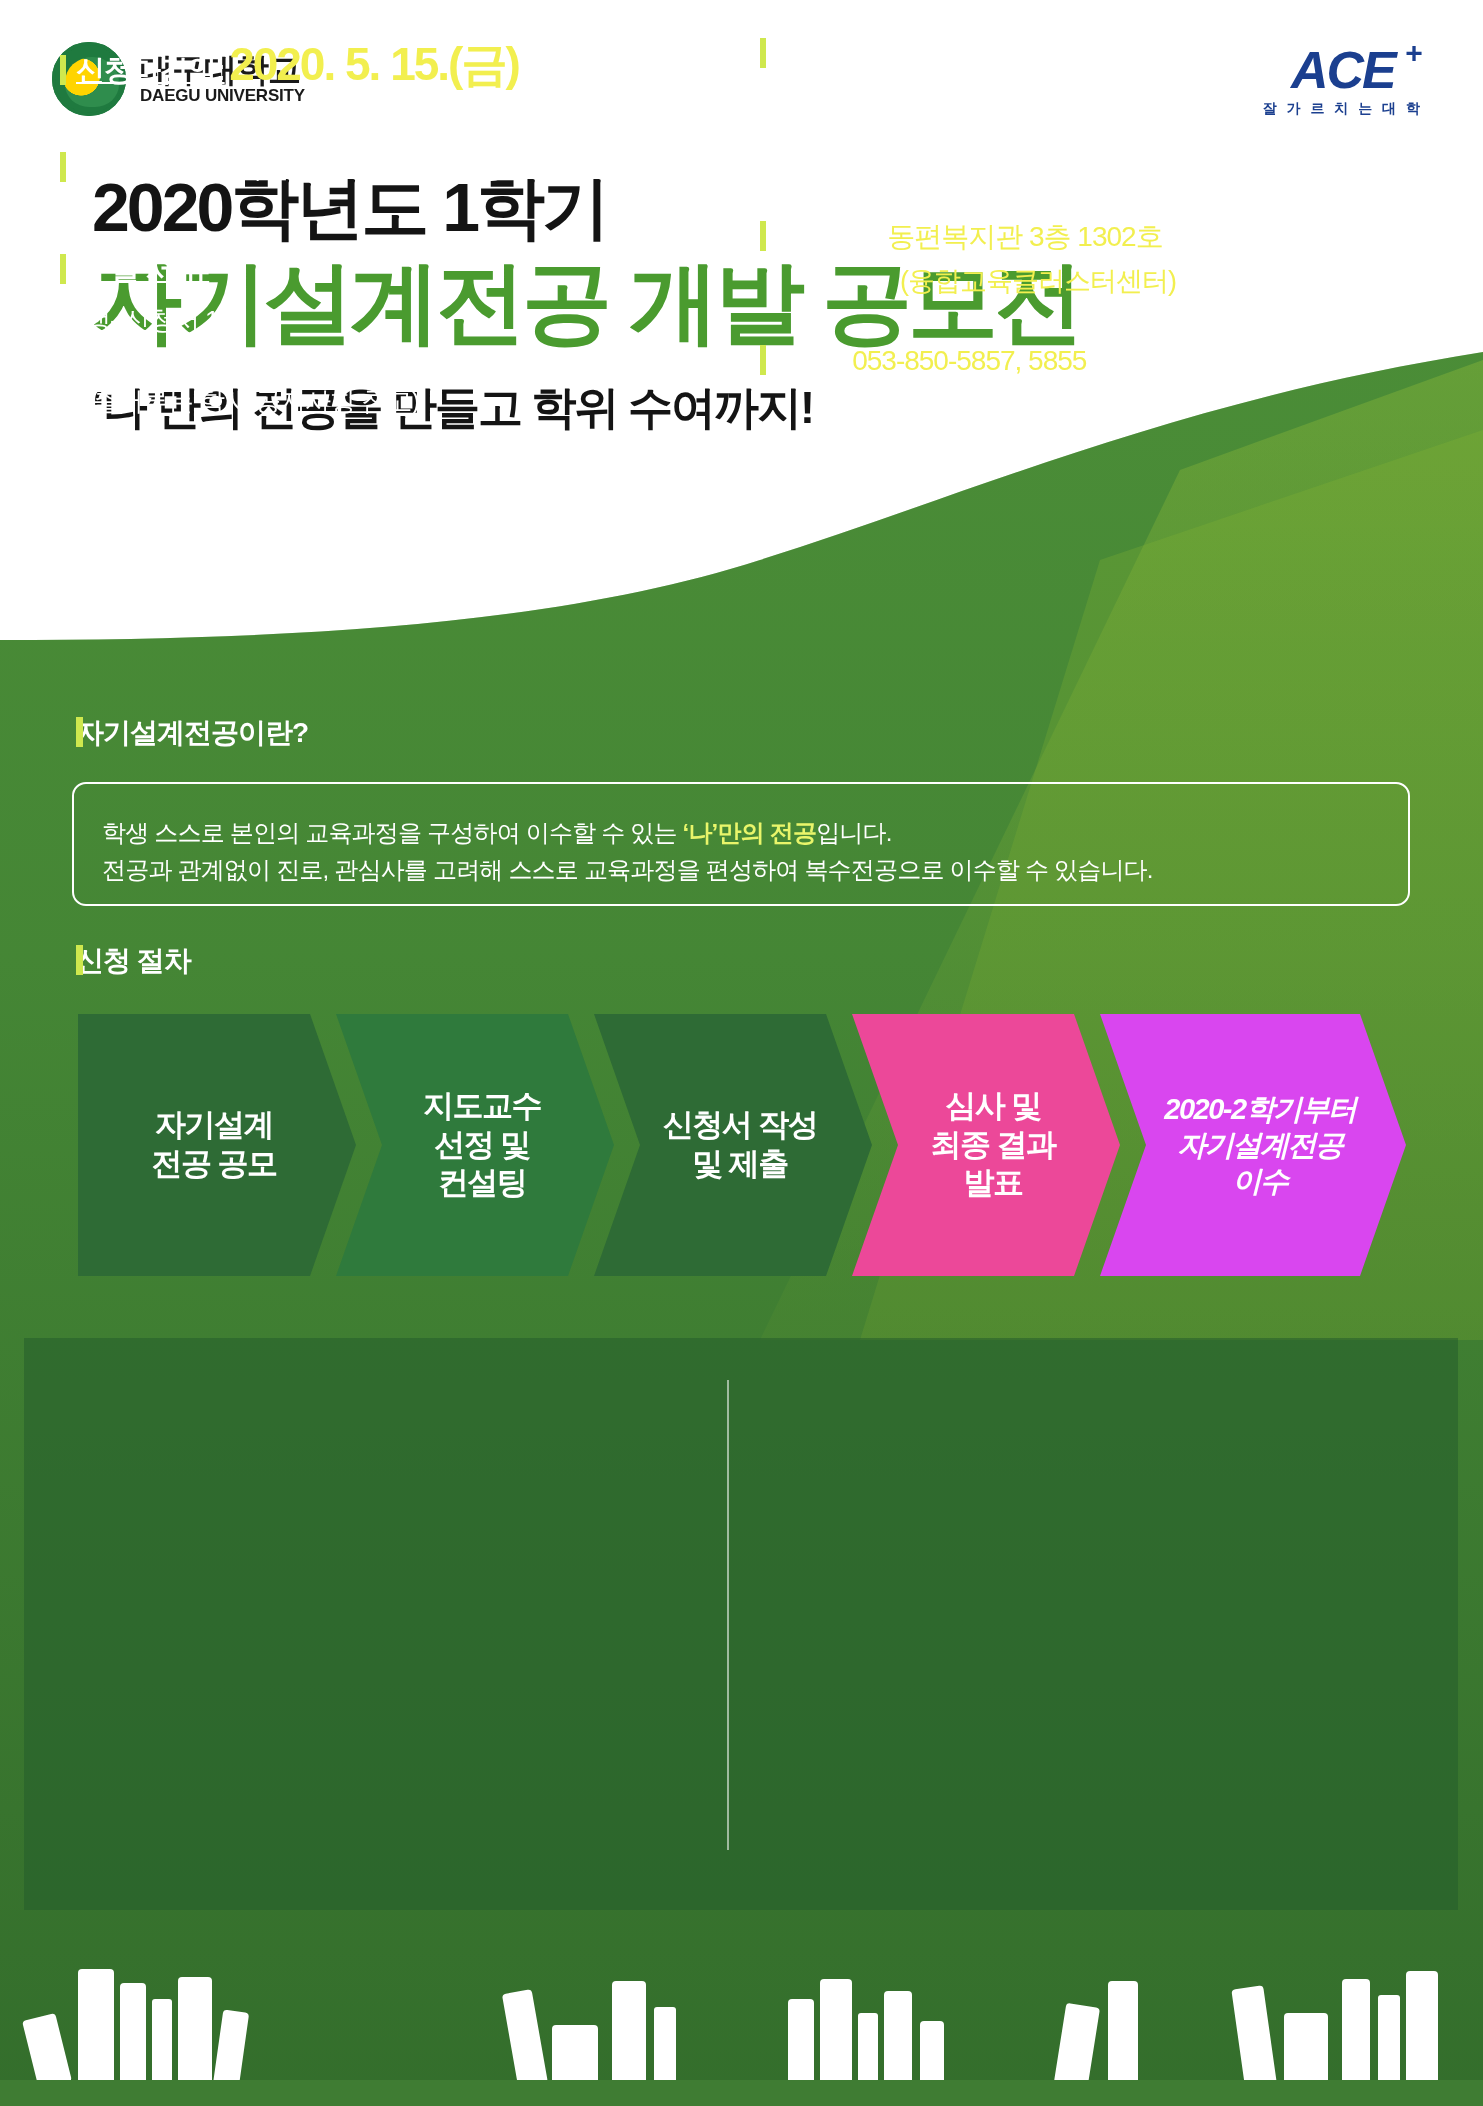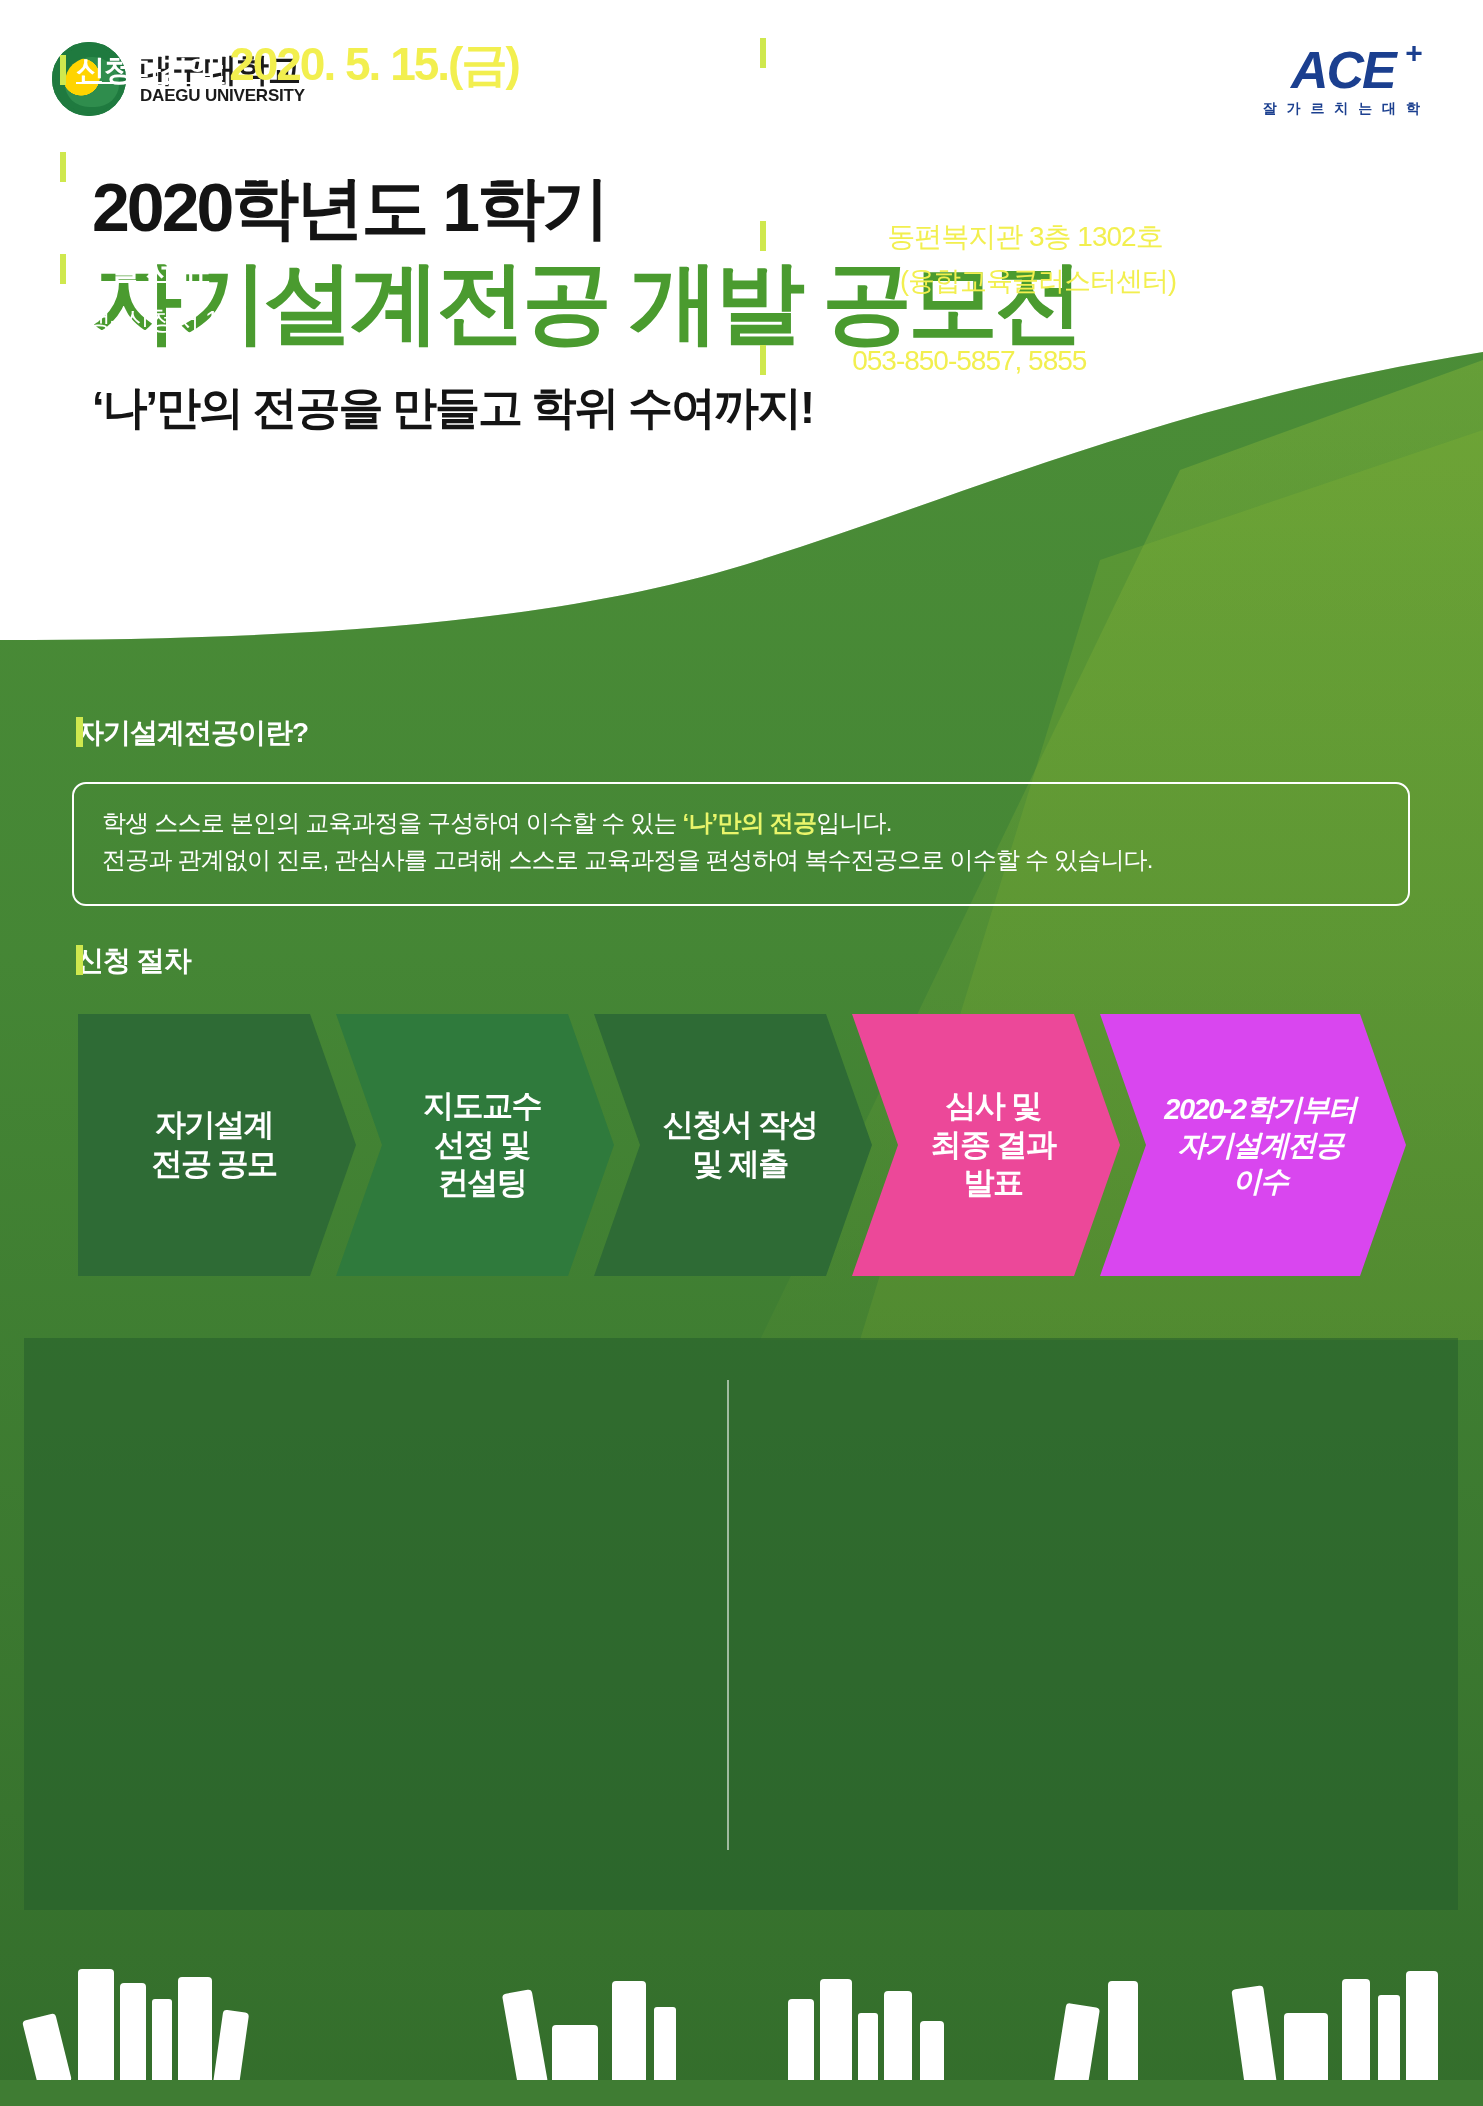--- a/index.html
+++ b/index.html
@@ -84,21 +84,21 @@
   }
   .sec-head::before {
     content: ""; position: absolute; left: 0; top: 3px; width: 7px; height: 30px;
     background: #cfe84e;
   }
 
   
   .def-box {
     position: absolute; left: 72px; top: 782px; width: 1338px; height: 124px;
     border: 2px solid #ffffff; border-radius: 14px;
-    padding: 20px 28px; color: #ffffff; font-size: 24px; line-height: 1.55; letter-spacing: -0.8px;
+    padding: 30px 28px; color: #ffffff; font-size: 24px; line-height: 1.55; letter-spacing: -0.8px;
   }
   .def-box .hl { color: #e9f56a; font-weight: bold; }
 
   
   .proc { position: absolute; left: 78px; top: 1014px; width: 1340px; height: 262px; display: flex; }
   .chev {
     position: relative; height: 262px;
     display: flex; align-items: center; justify-content: center;
     color: #ffffff; font-weight: bold; font-size: 31px; letter-spacing: -1.5px;
     text-align: center; line-height: 1.25;
@@ -229,20 +229,21 @@
     </div>
 
     <div class="row" style="margin-top:52px;">
       <span class="lbl">신 청 자 격:</span>
       <span class="val">1학년 2학기 이상 재학생</span>
     </div>
 
     <div class="row" style="margin-top:62px;">
       <div class="lbl">제 출 서 류</div>
       <div class="plain" style="margin-top:10px;">학생- 신청서 1부</div>
+      <div class="plain">지도교수- 지도계획서 및 컨설팅 보고서 1부</div>
       <div class="plain">(제출서류는 학사 공지사항 참고)</div>
     </div>
   </div>
 
   <div class="info-right">
     <div class="row">
       <div class="lbl">제출방법</div>
       <div class="plain indent" style="margin-top:12px;">E-mail (ace-pathway@daegu.ac.kr) 로</div>
       <div class="plain indent">한글(hwp)파일 제출 후 센터로 원본 제출</div>
     </div>

